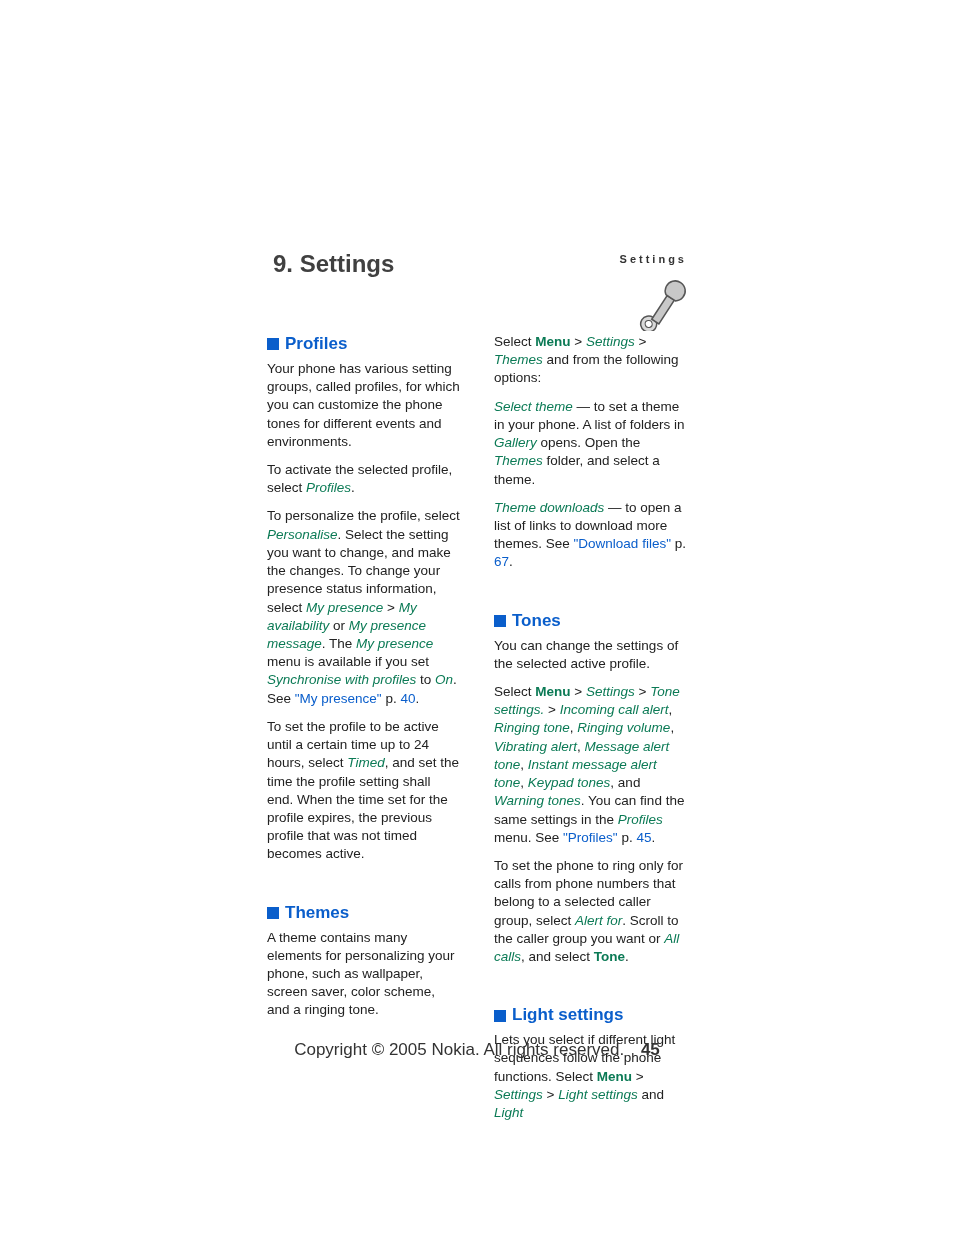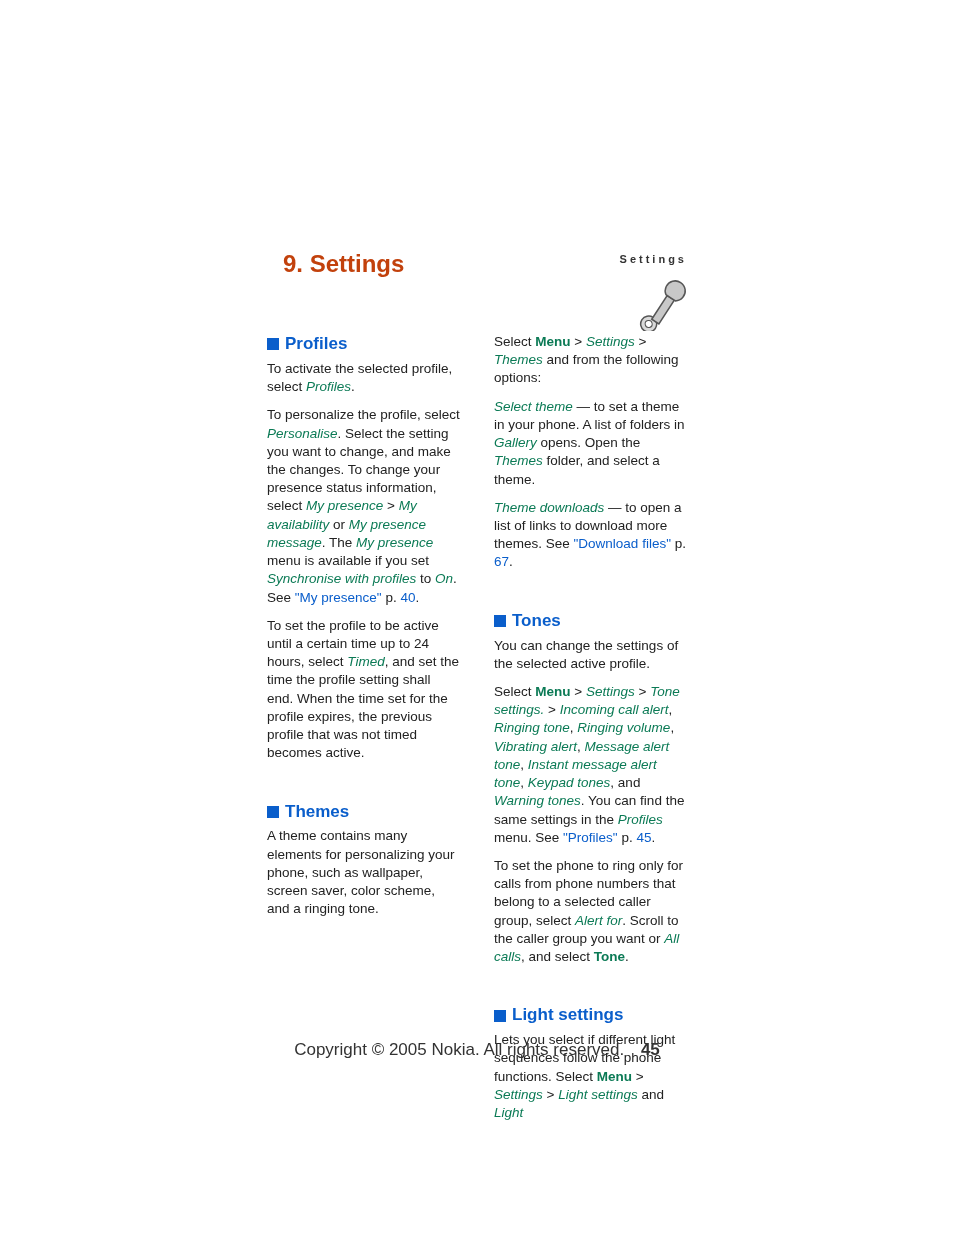--- a/index.html
+++ b/index.html
@@ -29,22 +29,22 @@
   .wrench-icon {
     position: absolute;
     top: 279px;
     right: 267px;
     width: 52px;
     height: 52px;
   }
   .chapter-title {
     font-size: 24px;
     font-weight: bold;
-    color: #c2410c;
-    margin: 0 0 55px 16px;
+    color: #404040;
+    margin: 0 0 55px 6px;
   }
   .columns {
     display: flex;
     gap: 34px;
   }
   .col {
     width: 198px;
     font-size: 13.5px;
     line-height: 1.35;
   }
@@ -100,20 +100,21 @@
   </div>
 
   <h1 class="chapter-title">9.  Settings</h1>
 
   <div class="columns">
 
     <div class="col">
       <div class="sect-head">
           <span>Profiles</span>
         </div>
+      <p>Your phone has various setting groups, called profiles, for which you can customize the phone tones for different events and environments.</p>
       <p>
         <span>To activate the selected profile, select </span><span class="menu-item">Profiles</span><span>.</span>
       </p>
       <p>
         <span>To personalize the profile, select </span><span class="menu-item">Personalise</span><span>. Select the setting you want to change, and make the changes. To change your presence status information, select </span><span class="menu-item">My presence</span> <span>&gt;</span> <span class="menu-item">My availability</span><span> or </span><span class="menu-item">My presence message</span><span>. The </span><span class="menu-item">My presence</span><span> menu is available if you set </span><span class="menu-item">Synchronise with profiles</span><span> to </span><span class="menu-item">On</span><span>. See </span><span class="link">"My presence"</span><span> p. </span><span class="link">40</span><span>.</span>
       </p>
       <p>
         <span>To set the profile to be active until a certain time up to 24 hours, select </span><span class="menu-item">Timed</span><span>, and set the time the profile setting shall end. When the time set for the profile expires, the previous profile that was not timed becomes active.</span>
       </p>
 

